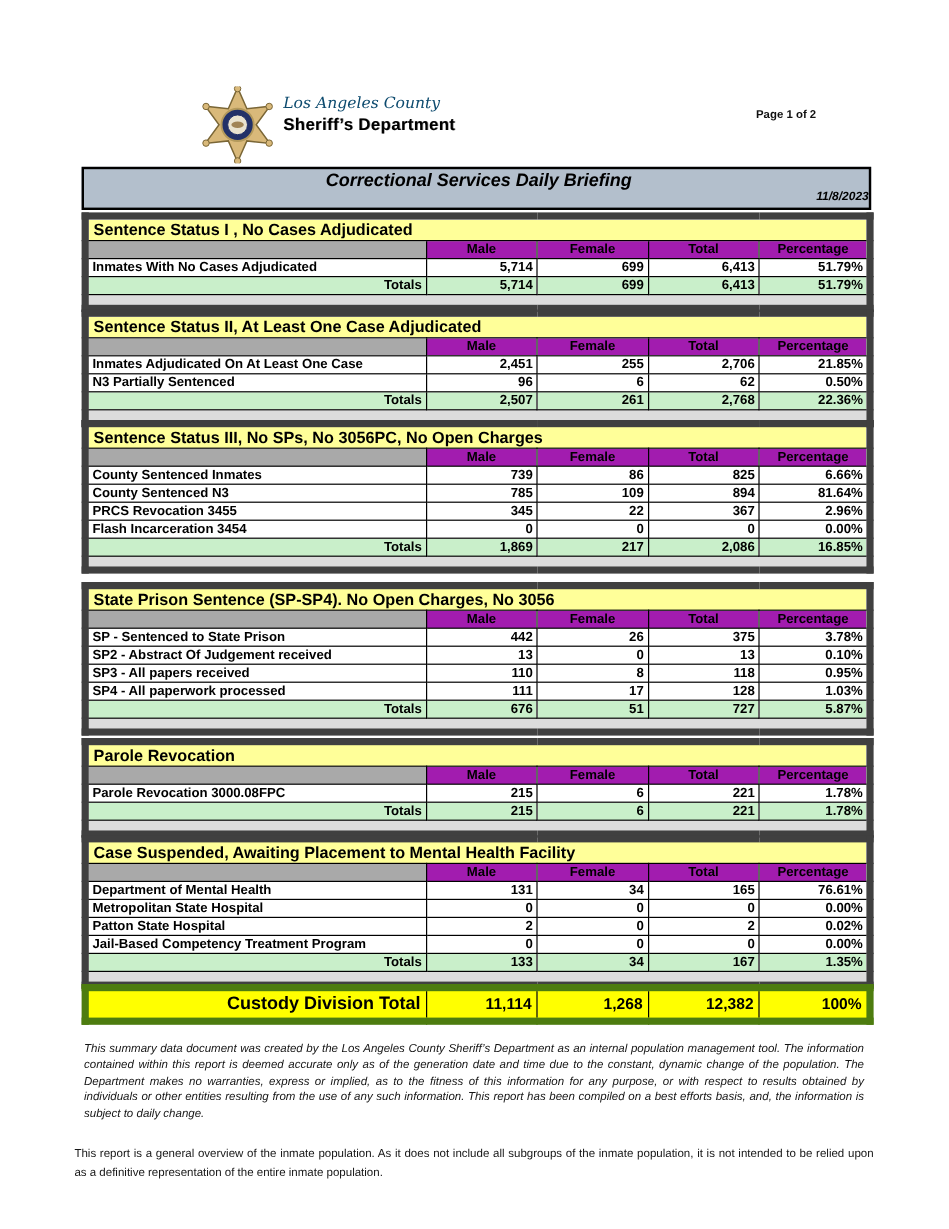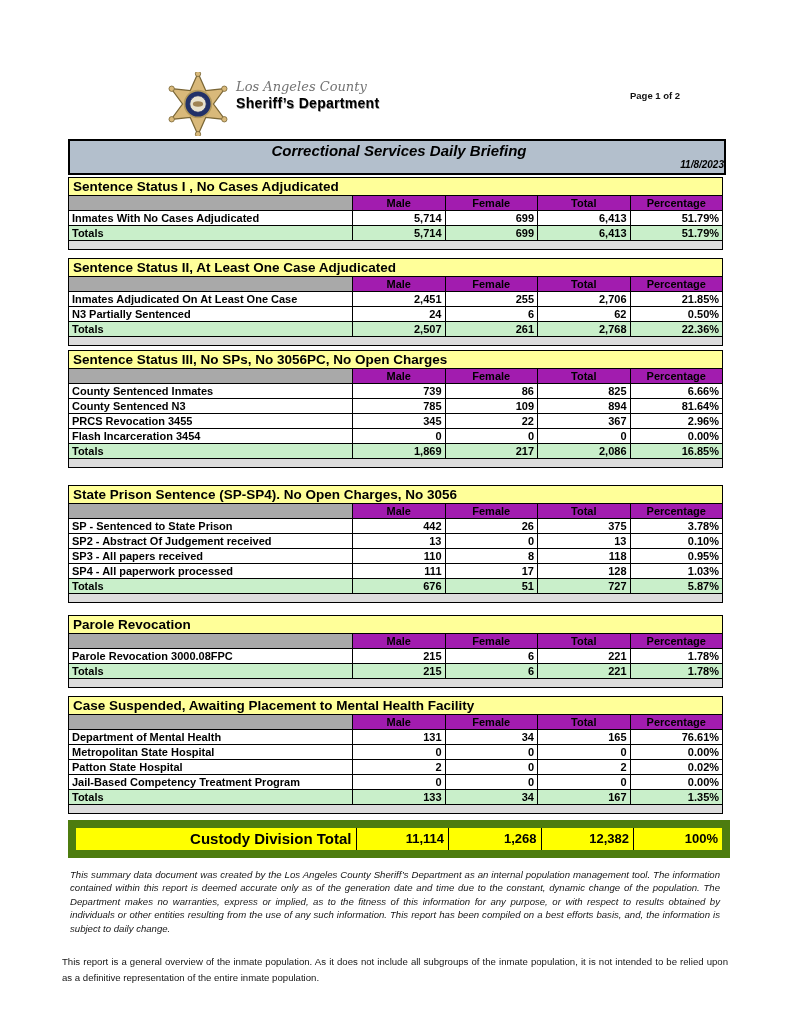--- a/index.html
+++ b/index.html
@@ -2,44 +2,44 @@
 <html><head>
 <meta charset="utf-8">
 <style>
   html,body{margin:0;padding:0;background:#ffffff;}
   body{font-family:"Liberation Sans",sans-serif;}
   .page{position:relative;width:791px;height:1024px;background:#ffffff;overflow:hidden;}
 
   
   .logo{position:absolute;left:166px;top:72px;width:64px;height:64px;}
   .agency{position:absolute;left:236px;top:80px;white-space:nowrap;}
-  .agency-l1{font-family:"DejaVu Serif",serif;font-style:italic;font-size:13px;color:#737373;line-height:14px;}
+  .agency-l1{font-family:"DejaVu Serif",serif;font-style:italic;font-size:13px;color:#0c4a6e;line-height:14px;}
   .agency-l2{font-size:14px;font-weight:bold;letter-spacing:.3px;color:#000;line-height:19px;text-shadow:0.6px 0.6px 0 #9a9a9a;}
   .page-num{position:absolute;left:630px;top:90px;font-size:9.5px;font-weight:bold;color:#111;text-align:center;}
 
   
   .report{position:absolute;left:68px;top:139px;width:654px;height:730px;}
   .title-bar{position:absolute;left:0;top:0;width:650px;background:#b3bfcc;border:2px solid #000;text-align:center;padding:1px 0 2px 4px;font-style:italic;}
   .title-bar .t{font-size:15px;font-weight:bold;line-height:17px;color:#000;}
   .title-bar .d{font-size:10px;font-weight:bold;line-height:12px;color:#000;text-align:right;}
 
-  table.section{position:absolute;left:0;width:654px;border-collapse:collapse;table-layout:fixed;border:1px solid #404040;}
+  table.section{position:absolute;left:0;width:654px;border-collapse:collapse;table-layout:fixed;border:6px solid #404040;}
   table.section td{border:1px solid #000;font-weight:bold;font-size:11px;line-height:12px;padding:1px 3px;overflow:hidden;white-space:nowrap;color:#000;}
   col.c-lbl{width:284px;}
   col.c-num{width:92.5px;}
   tr.sec-title td{background:#ffff99;font-size:13.5px;line-height:15px;padding:1px 4px;}
   tr.col-head td{background:#a21caf;text-align:center;}
   tr.col-head td.spacer{background:#a9a9a9;}
   tr.data td{background:#ffffff;}
   td.num{text-align:right;}
   tr.totals td{background:#c9efca;}
-  td.tot-lbl{text-align:left;}
+  td.tot-lbl{text-align:right;}
   tr.sep td{background:#dcdcdc;height:8px;padding:0;line-height:0;}
 
-  table.grand{position:absolute;left:0;top:681px;width:654px;border-collapse:collapse;table-layout:fixed;border:8px solid #4d7c0f;}
+  table.grand{position:absolute;left:0;top:681px;width:654px;border-collapse:collapse;table-layout:fixed;border:6px solid #4d7c0f;}
   table.grand td{border:1.5px solid #000;background:#ffff00;font-weight:bold;font-size:13px;line-height:16px;padding:3px 4px;white-space:nowrap;color:#000;}
   table.grand td.g-lbl{font-size:15px;text-align:right;}
 
   
   .disclaimer{position:absolute;left:70px;top:858px;width:650px;font-size:9.6px;font-style:italic;font-weight:500;line-height:13.5px;text-align:justify;color:#151515;}
   .note{position:absolute;left:62px;top:944px;width:666px;font-size:9.6px;line-height:16px;text-align:justify;color:#151515;}
 </style>
 </head>
 <body>
 
@@ -132,21 +132,21 @@
       </tr>
       <tr class="data">
         <td>Inmates Adjudicated On At Least One Case</td>
         <td class="num">2,451</td>
         <td class="num">255</td>
         <td class="num">2,706</td>
         <td class="num">21.85%</td>
       </tr>
       <tr class="data">
         <td>N3 Partially Sentenced</td>
-        <td class="num">24</td>
+        <td class="num">96</td>
         <td class="num">6</td>
         <td class="num">62</td>
         <td class="num">0.50%</td>
       </tr>
       <tr class="totals">
         <td class="tot-lbl">Totals</td>
         <td class="num">2,507</td>
         <td class="num">261</td>
         <td class="num">2,768</td>
         <td class="num">22.36%</td>

